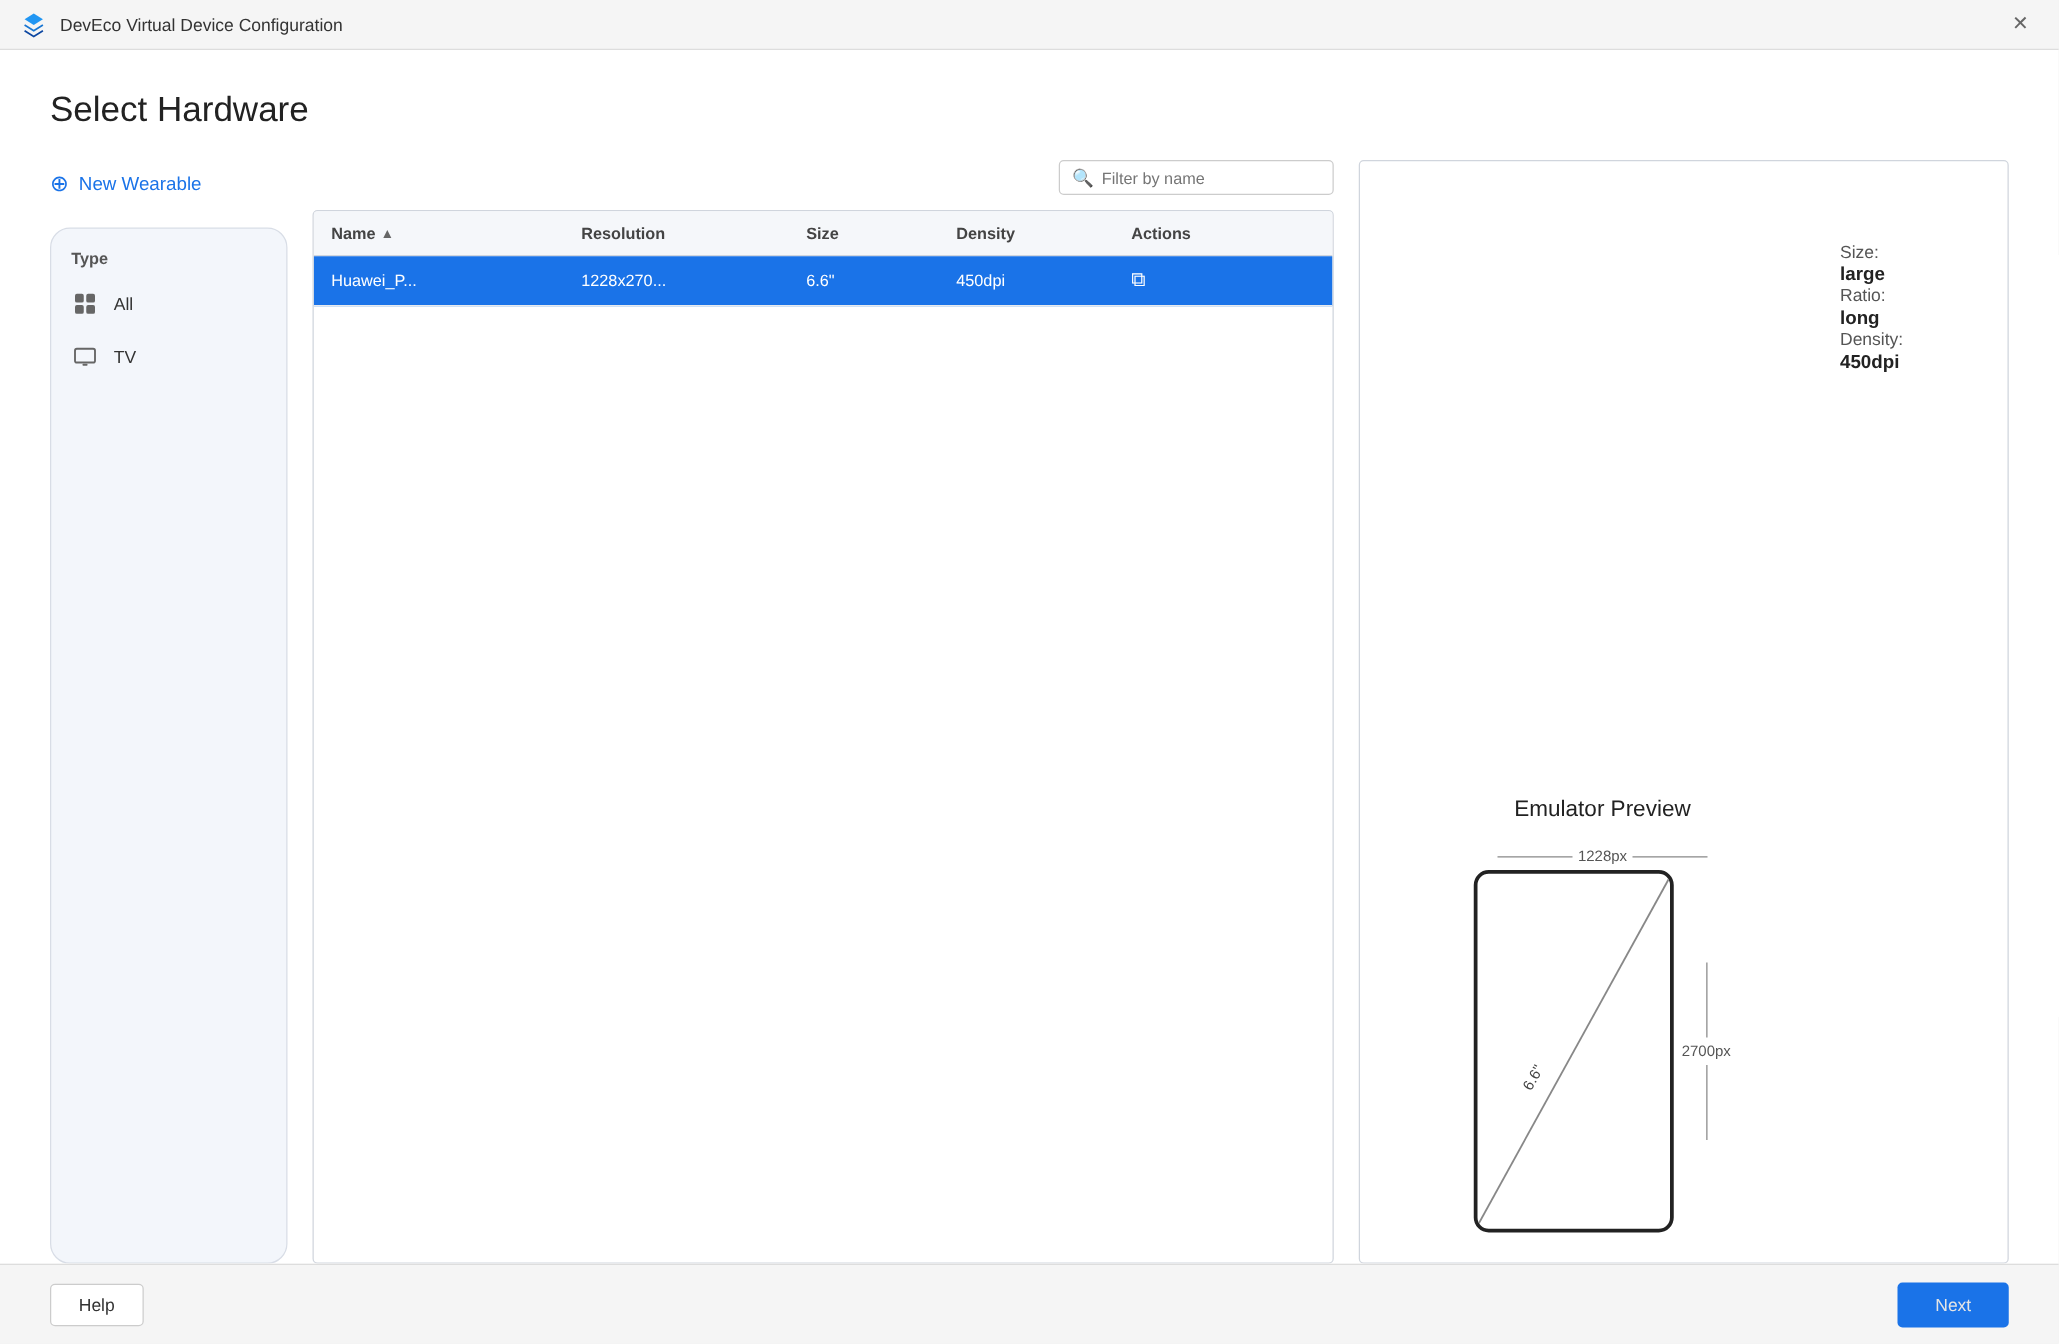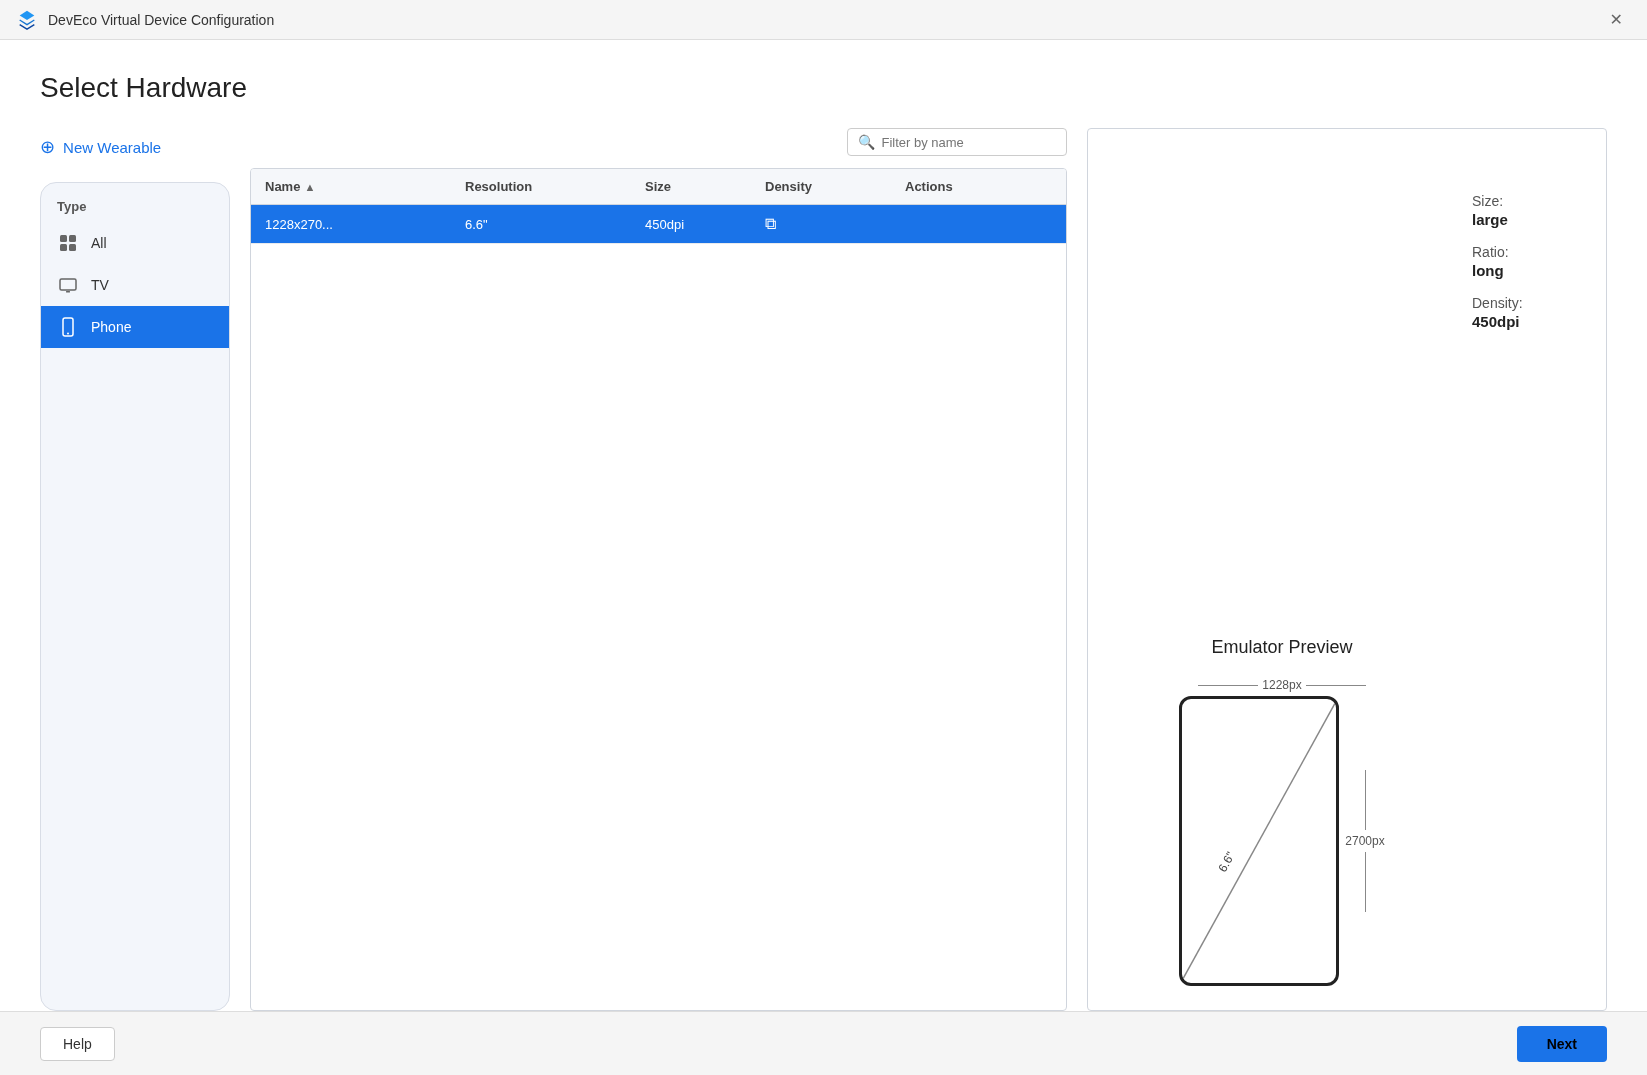--- a/index.html
+++ b/index.html
@@ -314,21 +314,20 @@
       left: 0;
       width: 100%;
       height: 100%;
     }
 
     .preview-info {
       width: 130px;
       padding-left: 20px;
       display: flex;
       flex-direction: column;
-      gap: 16px;
       margin-top: 40px;
     }
 
     .info-group {
       display: flex;
       flex-direction: column;
       gap: 2px;
     }
     .info-label {
       font-size: 14px;
@@ -357,26 +356,26 @@
       border: 1px solid #ccc;
       border-radius: 4px;
       padding: 8px 22px;
       font-size: 14px;
       cursor: pointer;
       color: #333;
     }
 
     .next-btn {
       background: #1a73e8;
-      color: #000000;
+      color: #e5e5e5;
       border: none;
       border-radius: 4px;
       padding: 10px 30px;
       font-size: 14px;
-      font-weight: 700;
+      font-weight: 400;
       cursor: pointer;
     }
   </style>
 </head>
 <body>
 
 <div class="title-bar">
   <div class="title-bar-left">
     <svg class="app-icon" viewBox="0 0 24 24" fill="none">
       <path d="M12 2L4 7l8 5 8-5-8-5z" fill="#2196F3"></path>
@@ -417,29 +416,20 @@
         <div class="type-item">
           <span class="type-icon">
             <svg width="20" height="20" viewBox="0 0 20 20" fill="none">
               <rect x="2" y="4" width="16" height="11" rx="1.5" stroke="#666" stroke-width="1.5" fill="none"></rect>
               <rect x="8" y="16" width="4" height="1.5" rx="0.5" fill="#666"></rect>
             </svg>
           </span>
           <span>TV</span>
         </div>
 
-        <div class="type-item active">
-          <span class="type-icon">
-            <svg width="20" height="20" viewBox="0 0 20 20" fill="none">
-              <rect x="5" y="1" width="10" height="18" rx="2" stroke="white" stroke-width="1.5" fill="none"></rect>
-              <circle cx="10" cy="16.5" r="1" fill="white"></circle>
-            </svg>
-          </span>
-          <span>Phone</span>
-        </div>
 
       </div>
     </div>
 
     <div class="middle-panel">
       <div class="toolbar">
         <div class="search-box">
           <span class="search-icon">🔍</span>
           <input class="search-input" type="text" placeholder="Filter by name" style="">
         </div>
@@ -452,20 +442,21 @@
             <span class="sort-arrow">▲</span>
           </div>
           <div class="table-header-cell">Resolution</div>
           <div class="table-header-cell">Size</div>
           <div class="table-header-cell">Density</div>
           <div class="table-header-cell">Actions</div>
         </div>
 
         <div class="table-body">
           <div class="table-row selected">
+            <div class="table-cell">Huawei_P...</div>
             <div class="table-cell">1228x270...</div>
             <div class="table-cell">6.6"</div>
             <div class="table-cell">450dpi</div>
             <div class="table-cell">
               <span class="copy-icon">⧉</span>
             </div>
           </div>
         </div>
       </div>
     </div>

